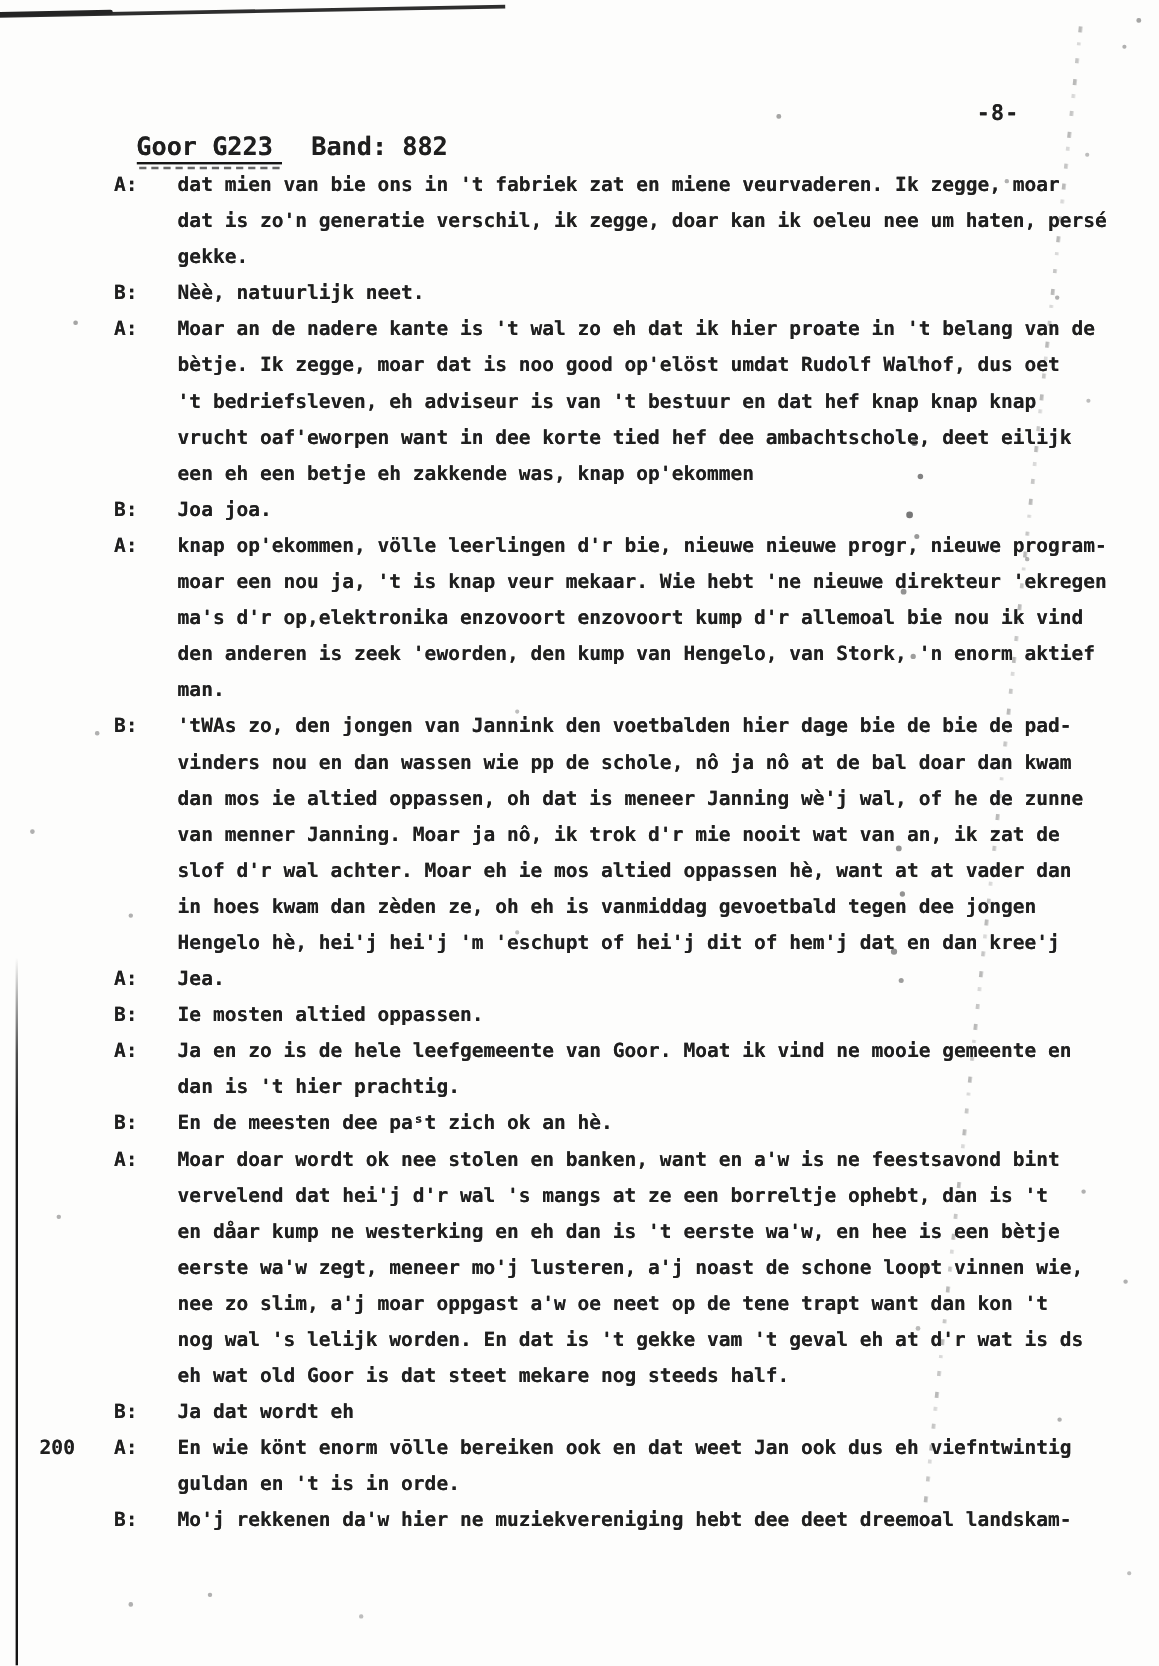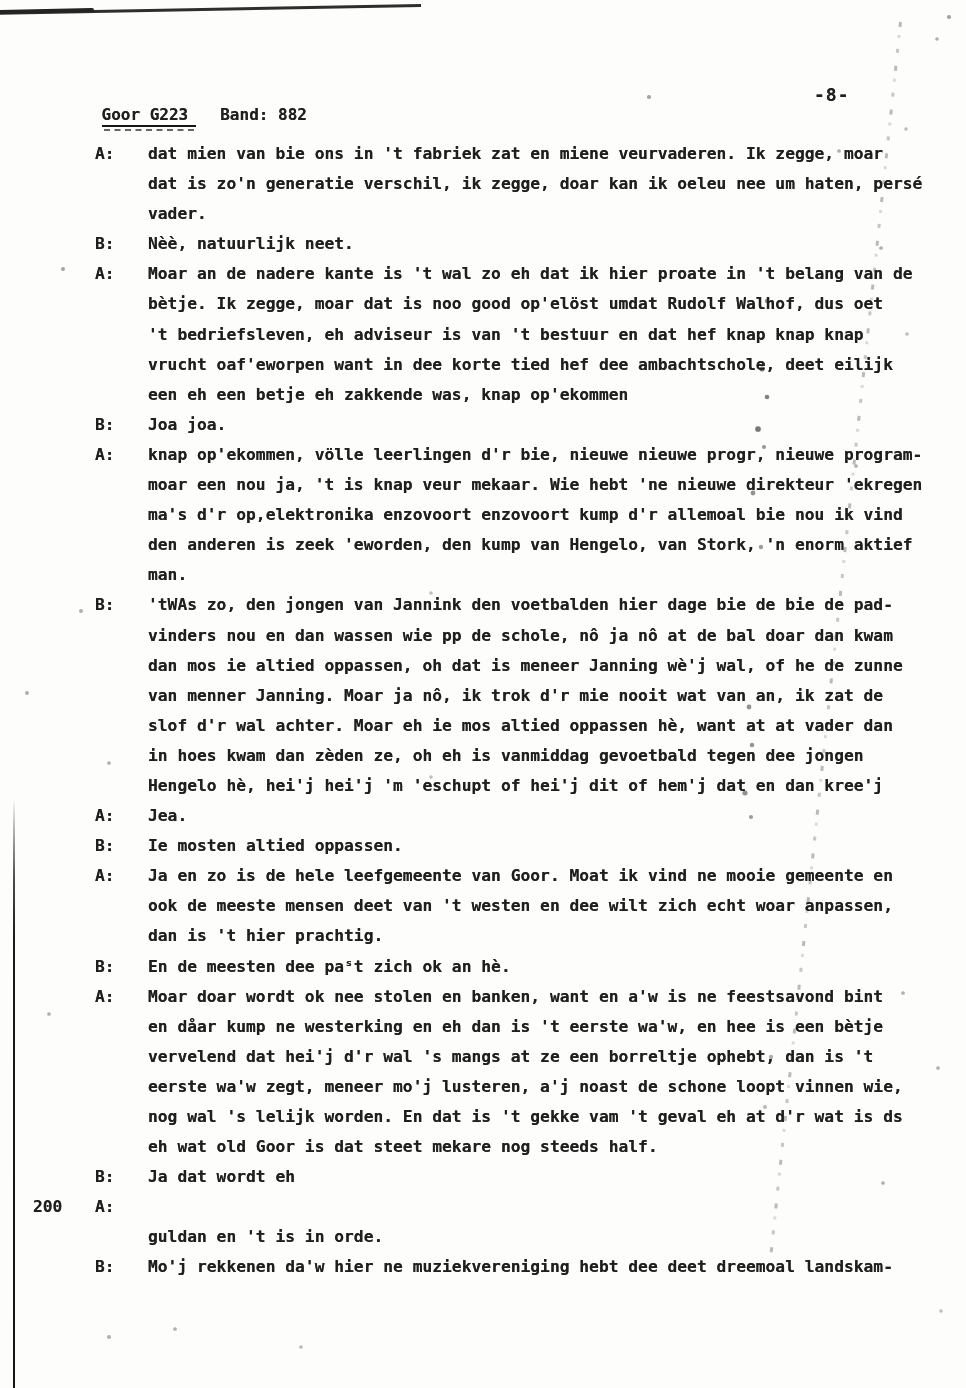--- a/index.html
+++ b/index.html
@@ -18,21 +18,21 @@
   .page{position:absolute;inset:0;}
   
   .tw{
     font-family:"DejaVu Sans Mono","Liberation Mono",monospace;
     font-weight:700;
     font-size:16.3px;
     color:var(--ink);
     text-shadow:0 0 .45px rgba(10,10,10,.65);
     white-space:pre;
   }
-  .header{position:absolute;top:86px;left:63px;font-size:16px;}
+  .header{position:absolute;top:86px;left:63px;font-size:21px;}
   .header .ref{
     display:inline-block;position:relative;
     border-bottom:2.5px solid #161616;
     padding-bottom:1px;padding-right:8px;
   }
   .header .ref::after{
     content:"";position:absolute;left:2px;right:2px;bottom:-6px;
     border-bottom:2px dashed rgba(22,22,22,.65);
   }
   .header .band{margin-left:24px;}
@@ -134,21 +134,21 @@
 
     <div class="line tw">
       <span class="margin"></span>
       <span class="speaker"></span>
       <span class="text">dat is zo'n generatie verschil, ik zegge, doar kan ik oeleu nee um haten, persé</span>
     </div>
 
     <div class="line tw">
       <span class="margin"></span>
       <span class="speaker"></span>
-      <span class="text">vader.</span>
+      <span class="text">gekke.</span>
     </div>
 
     <div class="line tw">
       <span class="margin"></span>
       <span class="speaker">B:</span>
       <span class="text">Nèè, natuurlijk neet.</span>
     </div>
 
     <div class="line tw">
       <span class="margin"></span>
@@ -270,25 +270,20 @@
       <span class="speaker">B:</span>
       <span class="text">Ie mosten altied oppassen.</span>
     </div>
 
     <div class="line tw">
       <span class="margin"></span>
       <span class="speaker">A:</span>
       <span class="text">Ja en zo is de hele leefgemeente van Goor. Moat ik vind ne mooie gemeente en</span>
     </div>
 
-    <div class="line tw">
-      <span class="margin"></span>
-      <span class="speaker"></span>
-      <span class="text">ook de meeste mensen deet van 't westen en dee wilt zich echt woar anpassen,</span>
-    </div>
 
     <div class="line tw">
       <span class="margin"></span>
       <span class="speaker"></span>
       <span class="text">dan is 't hier prachtig.</span>
     </div>
 
     <div class="line tw">
       <span class="margin"></span>
       <span class="speaker">B:</span>
@@ -297,35 +292,40 @@
 
     <div class="line tw">
       <span class="margin"></span>
       <span class="speaker">A:</span>
       <span class="text">Moar doar wordt ok nee stolen en banken, want en a'w is ne feestsavond bint</span>
     </div>
 
     <div class="line tw">
       <span class="margin"></span>
       <span class="speaker"></span>
+      <span class="text">vervelend dat hei'j d'r wal 's mangs at ze een borreltje ophebt, dan is 't</span>
+    </div>
+
+    <div class="line tw">
+      <span class="margin"></span>
+      <span class="speaker"></span>
       <span class="text">en dåar kump ne westerking en eh dan is 't eerste wa'w, en hee is een bètje</span>
     </div>
 
     <div class="line tw">
       <span class="margin"></span>
       <span class="speaker"></span>
-      <span class="text">vervelend dat hei'j d'r wal 's mangs at ze een borreltje ophebt, dan is 't</span>
-    </div>
-
-    <div class="line tw">
-      <span class="margin"></span>
-      <span class="speaker"></span>
       <span class="text">eerste wa'w zegt, meneer mo'j lusteren, a'j noast de schone loopt vinnen wie,</span>
     </div>
 
+    <div class="line tw">
+      <span class="margin"></span>
+      <span class="speaker"></span>
+      <span class="text">nee zo slim, a'j moar oppgast a'w oe neet op de tene trapt want dan kon 't</span>
+    </div>
 
     <div class="line tw">
       <span class="margin"></span>
       <span class="speaker"></span>
       <span class="text">nog wal 's lelijk worden. En dat is 't gekke vam 't geval eh at d'r wat is ds</span>
     </div>
 
     <div class="line tw">
       <span class="margin"></span>
       <span class="speaker"></span>
@@ -334,20 +334,21 @@
 
     <div class="line tw">
       <span class="margin"></span>
       <span class="speaker">B:</span>
       <span class="text">Ja dat wordt eh</span>
     </div>
 
     <div class="line tw">
       <span class="margin">200</span>
       <span class="speaker">A:</span>
+      <span class="text">En wie könt enorm vōlle bereiken ook en dat weet Jan ook dus eh viefntwintig</span>
     </div>
 
     <div class="line tw">
       <span class="margin"></span>
       <span class="speaker"></span>
       <span class="text">guldan en 't is in orde.</span>
     </div>
 
     <div class="line tw">
       <span class="margin"></span>

